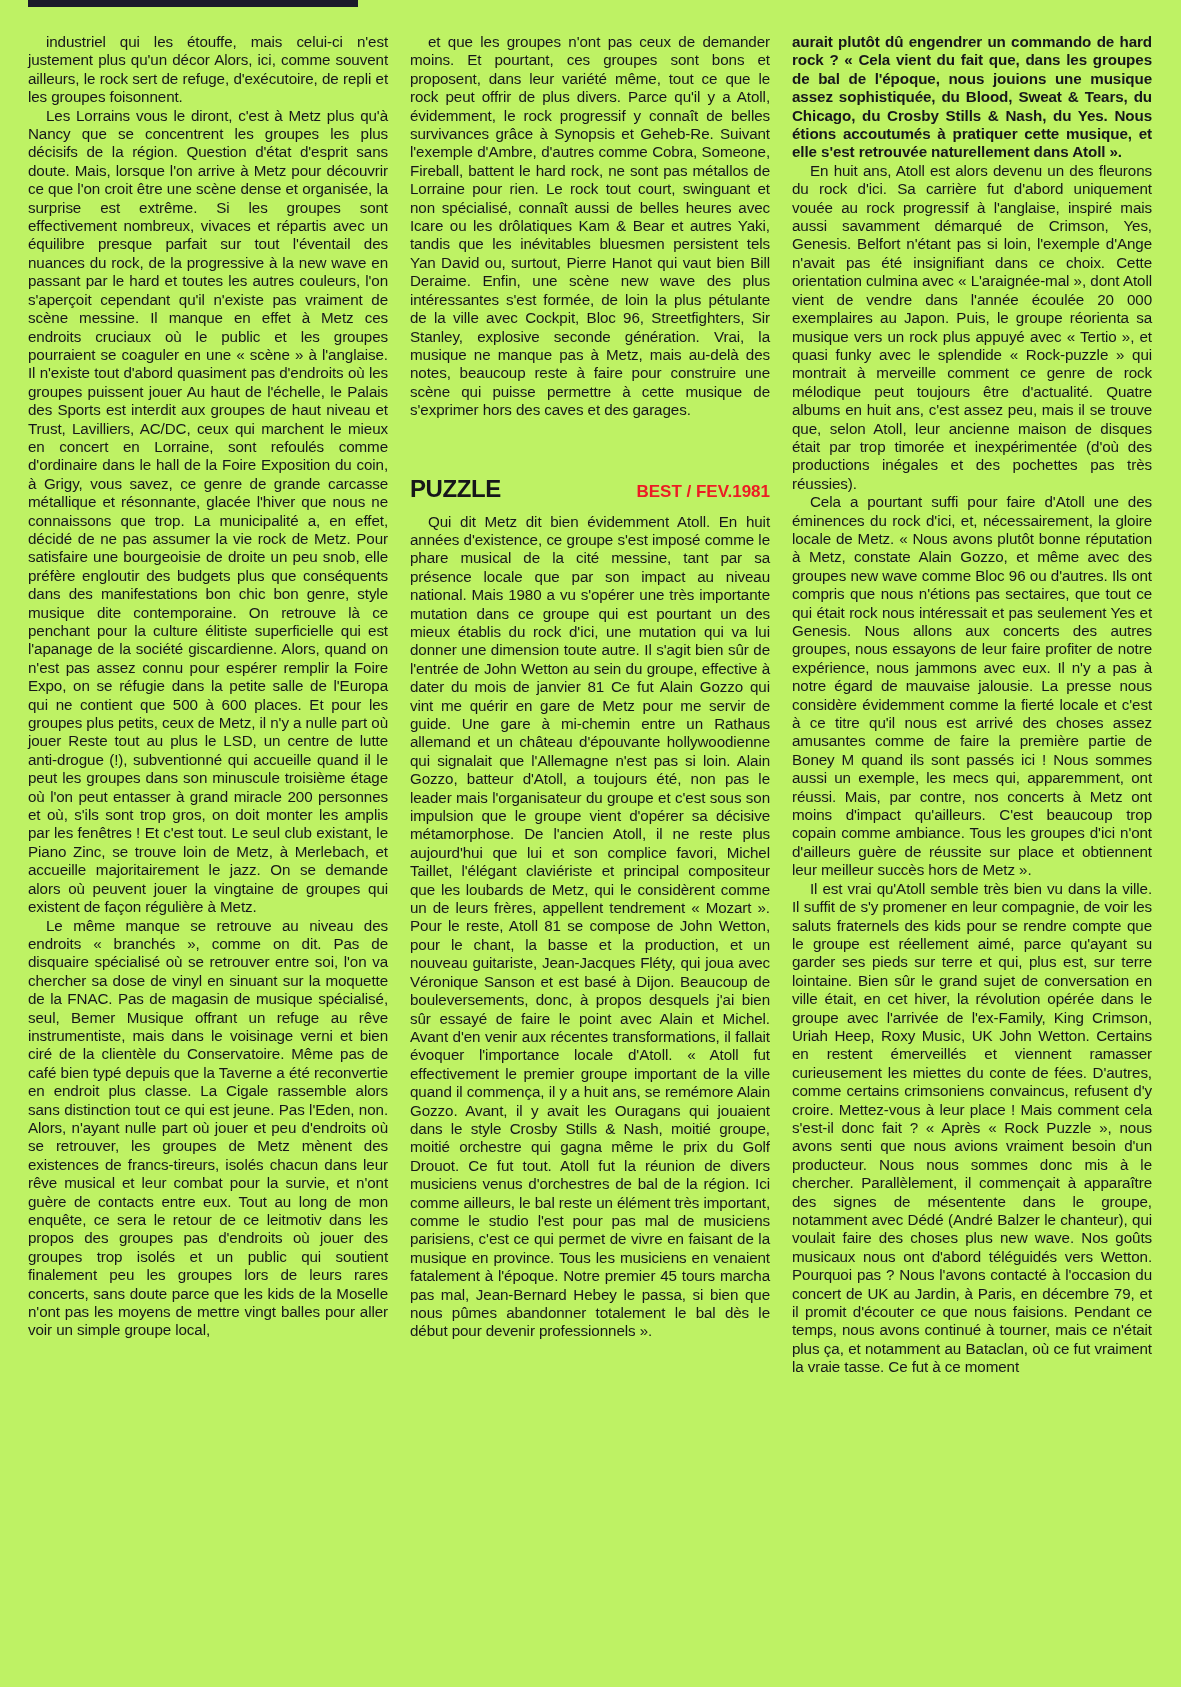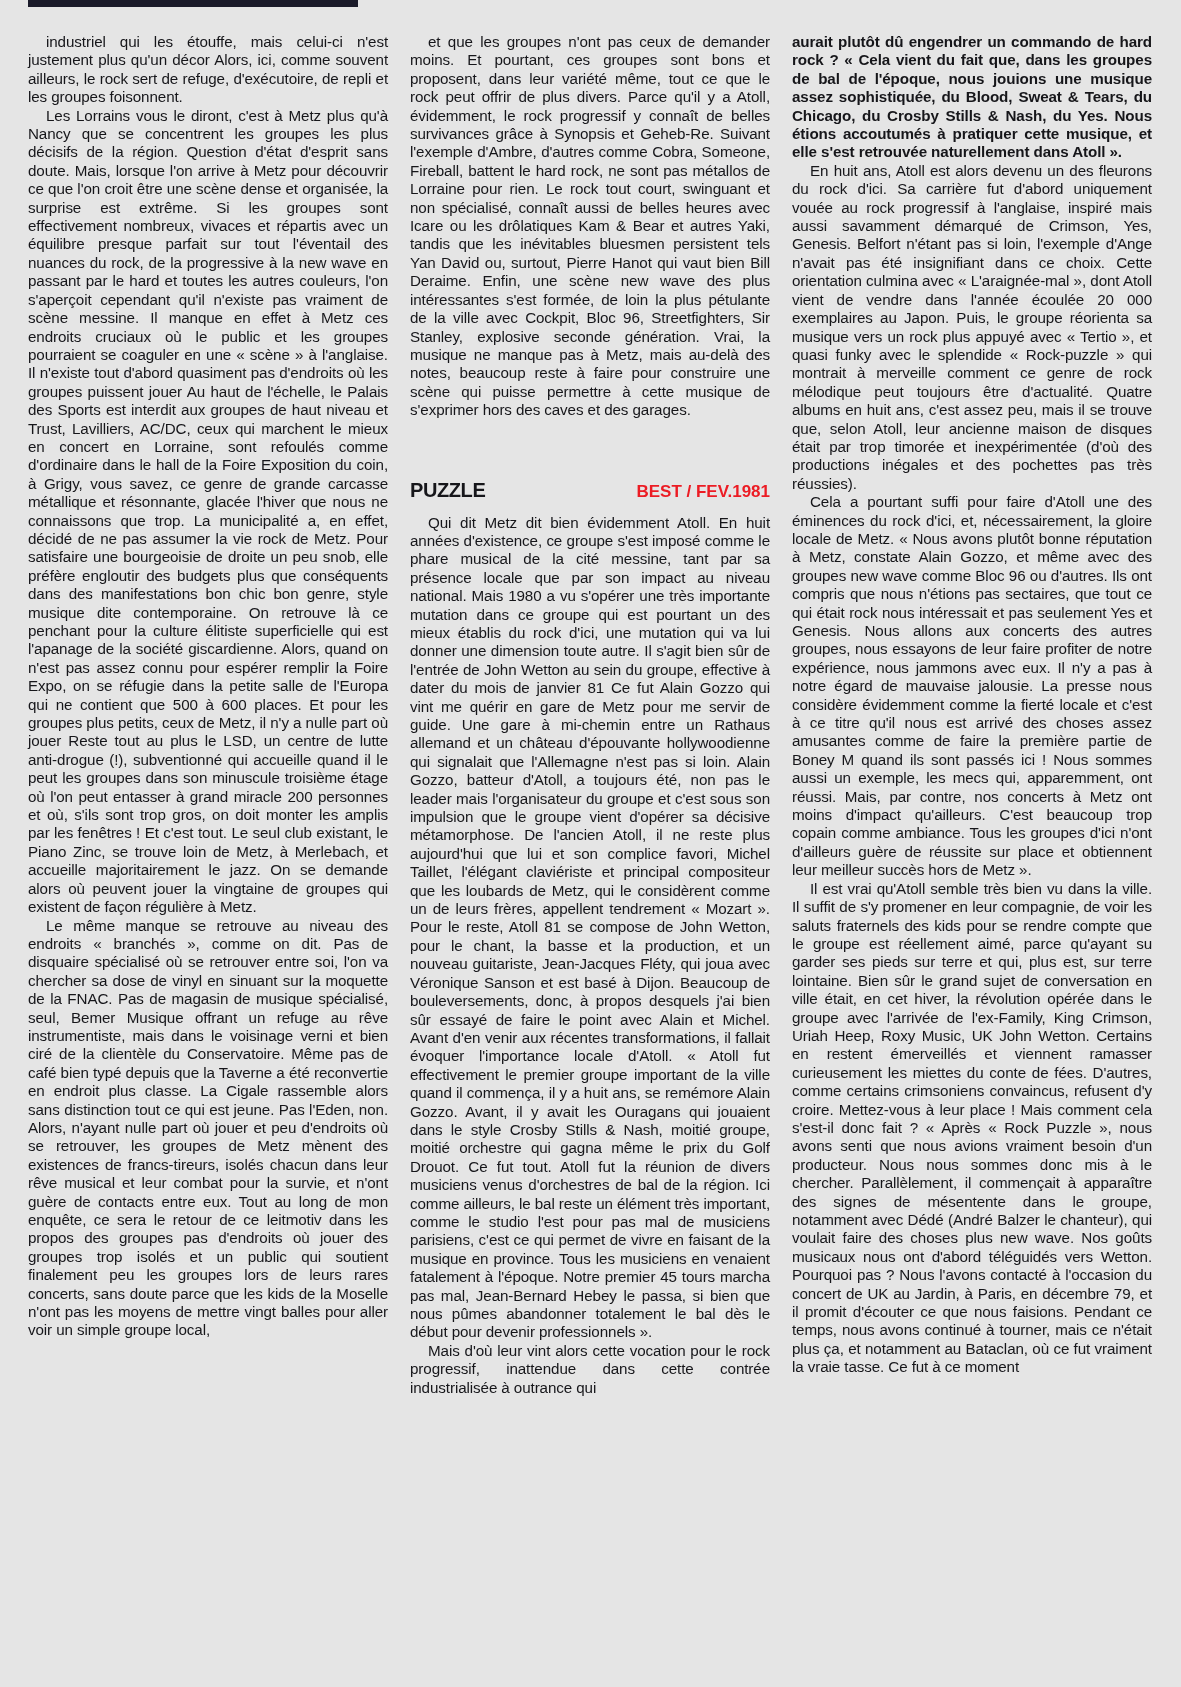--- a/index.html
+++ b/index.html
@@ -11,21 +11,21 @@
     width: 1181px;
     height: 1687px;
     position: relative;
     font-family: "Liberation Sans", sans-serif;
     color: #16161a;
     overflow: hidden;
   }
   .page {
     position: absolute;
     inset: 0;
-    background: #e5e5e5;
+    background: #bef264;
   }
   .top-rule {
     position: absolute;
     left: 28px;
     top: 0px;
     width: 330px;
     height: 7px;
     background: #1b1b2a;
   }
   .columns {
@@ -51,21 +51,21 @@
     hyphens: auto;
   }
   .col p.noindent { text-indent: 0; font-weight: bold; }
   .headline-row {
     display: flex;
     align-items: baseline;
     justify-content: space-between;
     margin: 14px 0 9px 0;
   }
   .headline {
-    font-size: 20px;
+    font-size: 24px;
     font-weight: bold;
     letter-spacing: -0.4px;
     line-height: 30px;
     margin-top: 25px;
   }
   .stamp {
     color: #ec1c24;
     font-weight: bold;
     font-size: 17px;
     letter-spacing: 0px;
@@ -88,21 +88,20 @@
       <p>Le même manque se retrouve au niveau des endroits « branchés », comme on dit. Pas de disquaire spécialisé où se retrouver entre soi, l'on va chercher sa dose de vinyl en sinuant sur la moquette de la FNAC. Pas de magasin de musique spécialisé, seul, Bemer Musique offrant un refuge au rêve instrumentiste, mais dans le voisinage verni et bien ciré de la clientèle du Conservatoire. Même pas de café bien typé depuis que la Taverne a été reconvertie en endroit plus classe. La Cigale rassemble alors sans distinction tout ce qui est jeune. Pas l'Eden, non. Alors, n'ayant nulle part où jouer et peu d'endroits où se retrouver, les groupes de Metz mènent des existences de francs-tireurs, isolés chacun dans leur rêve musical et leur combat pour la survie, et n'ont guère de contacts entre eux. Tout au long de mon enquête, ce sera le retour de ce leitmotiv dans les propos des groupes  pas d'endroits où jouer des groupes trop isolés et un public qui soutient finalement peu les groupes lors de leurs rares concerts, sans doute parce que les kids de la Moselle n'ont pas les moyens de mettre vingt balles pour aller voir un simple groupe local,</p>
     </div>
 
     <div class="col">
       <p>et que les groupes n'ont pas ceux de demander moins. Et pourtant, ces groupes sont bons et proposent, dans leur variété même, tout ce que le rock peut offrir de plus divers. Parce qu'il y a Atoll, évidemment, le rock progressif y connaît de belles survivances grâce à Synopsis et Geheb-Re. Suivant l'exemple d'Ambre, d'autres comme Cobra, Someone, Fireball, battent le hard rock, ne sont pas métallos de Lorraine pour rien. Le rock tout court, swinguant et non spécialisé, connaît aussi de belles heures avec Icare ou les drôlatiques Kam &amp; Bear et autres Yaki, tandis que les inévitables bluesmen persistent tels Yan David ou, surtout, Pierre Hanot qui vaut bien Bill Deraime. Enfin, une scène new wave des plus intéressantes s'est formée, de loin la plus pétulante de la ville avec Cockpit, Bloc 96, Streetfighters, Sir Stanley, explosive seconde génération. Vrai, la musique ne manque pas à Metz, mais au-delà des notes, beaucoup reste à faire pour construire une scène qui puisse permettre à cette musique de s'exprimer hors des caves et des garages.</p>
       <div class="headline-row">
         <div class="headline">PUZZLE</div>
         <div class="stamp">BEST / FEV.1981</div>
       </div>
       <p>Qui dit Metz dit bien évidemment Atoll. En huit années d'existence, ce groupe s'est imposé comme le phare musical de la cité messine, tant par sa présence locale que par son impact au niveau national. Mais 1980 a vu s'opérer une très importante mutation dans ce groupe qui est pourtant un des mieux établis du rock d'ici, une mutation qui va lui donner une dimension toute autre. Il s'agit bien sûr de l'entrée de John Wetton au sein du groupe, effective à dater du mois de janvier 81  Ce fut Alain Gozzo qui vint me quérir en gare de Metz pour me servir de guide. Une gare à mi-chemin entre un Rathaus allemand et un château d'épouvante hollywoodienne qui signalait que l'Allemagne n'est pas si loin. Alain Gozzo, batteur d'Atoll, a toujours été, non pas le leader  mais l'organisateur du groupe et c'est sous son impulsion que le groupe vient d'opérer sa décisive métamorphose. De l'ancien Atoll, il ne reste plus aujourd'hui que lui et son complice favori, Michel Taillet, l'élégant claviériste et principal compositeur que les loubards de Metz, qui le considèrent comme un de leurs frères, appellent tendrement « Mozart ». Pour le reste, Atoll 81 se compose de John Wetton, pour le chant, la basse et la production, et un nouveau guitariste, Jean-Jacques Fléty, qui joua avec Véronique Sanson et est basé à Dijon. Beaucoup de bouleversements, donc, à propos desquels j'ai bien sûr essayé de faire le point avec Alain et Michel. Avant d'en venir aux récentes transformations, il fallait évoquer l'importance locale d'Atoll. « Atoll fut effectivement le premier groupe important de la ville quand il commença, il y a huit ans, se remémore Alain Gozzo. Avant, il y avait les Ouragans qui jouaient dans le style Crosby Stills &amp; Nash, moitié groupe, moitié orchestre qui gagna même le prix du Golf Drouot. Ce fut tout. Atoll fut la réunion de divers musiciens venus d'orchestres de bal de la région. Ici comme ailleurs, le bal reste un élément très important, comme le studio l'est pour pas mal de musiciens parisiens, c'est ce qui permet de vivre en faisant de la musique en province. Tous les musiciens en venaient fatalement à l'époque. Notre premier 45 tours marcha pas mal, Jean-Bernard Hebey le passa, si bien que nous pûmes abandonner totalement le bal dès le début pour devenir professionnels ».</p>
-      <p>Mais d'où leur vint alors cette vocation pour le rock progressif, inattendue dans cette contrée industrialisée à outrance qui</p>
     </div>
 
     <div class="col">
       <p class="noindent">aurait plutôt dû engendrer un commando de hard rock ? « Cela vient du fait que, dans les groupes de bal de l'époque, nous jouions une musique assez sophistiquée, du Blood, Sweat &amp; Tears, du Chicago, du Crosby Stills &amp; Nash, du Yes. Nous étions accoutumés à pratiquer cette musique, et elle s'est retrouvée naturellement dans Atoll ».</p>
       <p>En huit ans, Atoll est alors devenu un des fleurons du rock d'ici. Sa carrière fut d'abord uniquement vouée au rock progressif à l'anglaise, inspiré mais aussi savamment démarqué de Crimson, Yes, Genesis. Belfort n'étant pas si loin, l'exemple d'Ange n'avait pas été insignifiant dans ce choix. Cette orientation culmina avec « L'araignée-mal », dont Atoll vient de vendre dans l'année écoulée 20 000 exemplaires au Japon. Puis, le groupe réorienta sa musique vers un rock plus appuyé avec « Tertio », et quasi funky avec le splendide « Rock-puzzle » qui montrait à merveille comment ce genre de rock mélodique peut toujours être d'actualité. Quatre albums en huit ans, c'est assez peu, mais il se trouve que, selon Atoll, leur ancienne maison de disques était par trop timorée et inexpérimentée (d'où des productions inégales et des pochettes pas très réussies).</p>
       <p>Cela a pourtant suffi pour faire d'Atoll une des éminences du rock d'ici, et, nécessairement, la gloire locale de Metz. « Nous avons plutôt bonne réputation à Metz, constate Alain Gozzo, et même avec des groupes new wave comme Bloc 96 ou d'autres. Ils ont compris que nous n'étions pas sectaires, que tout ce qui était rock nous intéressait et pas seulement Yes et Genesis. Nous allons aux concerts des autres groupes, nous essayons de leur faire profiter de notre expérience, nous jammons avec eux. Il n'y a pas à notre égard de mauvaise jalousie. La presse nous considère évidemment comme la fierté locale et c'est à ce titre qu'il nous est arrivé des choses assez amusantes comme de faire la première partie de Boney M quand ils sont passés ici ! Nous sommes aussi un exemple, les mecs qui, apparemment, ont réussi. Mais, par contre, nos concerts à Metz ont moins d'impact qu'ailleurs. C'est beaucoup trop copain comme ambiance. Tous les groupes d'ici n'ont d'ailleurs guère de réussite sur place et obtiennent leur meilleur succès hors de Metz ».</p>
       <p>Il est vrai qu'Atoll semble très bien vu dans la ville. Il suffit de s'y promener en leur compagnie, de voir les saluts fraternels des kids pour se rendre compte que le groupe est réellement aimé, parce qu'ayant su garder ses pieds sur terre et qui, plus est, sur terre lointaine. Bien sûr le grand sujet de conversation en ville était, en cet hiver, la révolution opérée dans le groupe avec l'arrivée de l'ex-Family, King Crimson, Uriah Heep, Roxy Music, UK  John Wetton. Certains en restent émerveillés et viennent ramasser curieusement les miettes du conte de fées. D'autres, comme certains crimsoniens convaincus, refusent d'y croire. Mettez-vous à leur place ! Mais comment cela s'est-il donc fait ? « Après « Rock Puzzle », nous avons senti que nous avions vraiment besoin d'un producteur. Nous nous sommes donc mis à le chercher. Parallèlement, il commençait à apparaître des signes de mésentente dans le groupe, notamment avec Dédé (André Balzer  le chanteur), qui voulait faire des choses plus new wave. Nos goûts musicaux nous ont d'abord téléguidés vers Wetton. Pourquoi pas ? Nous l'avons contacté à l'occasion du concert de UK au Jardin, à Paris, en décembre 79, et il promit d'écouter ce que nous faisions. Pendant ce temps, nous avons continué à tourner, mais ce n'était plus ça, et notamment au Bataclan, où ce fut vraiment la vraie tasse. Ce fut à ce moment</p>
     </div>
 
   </div>

